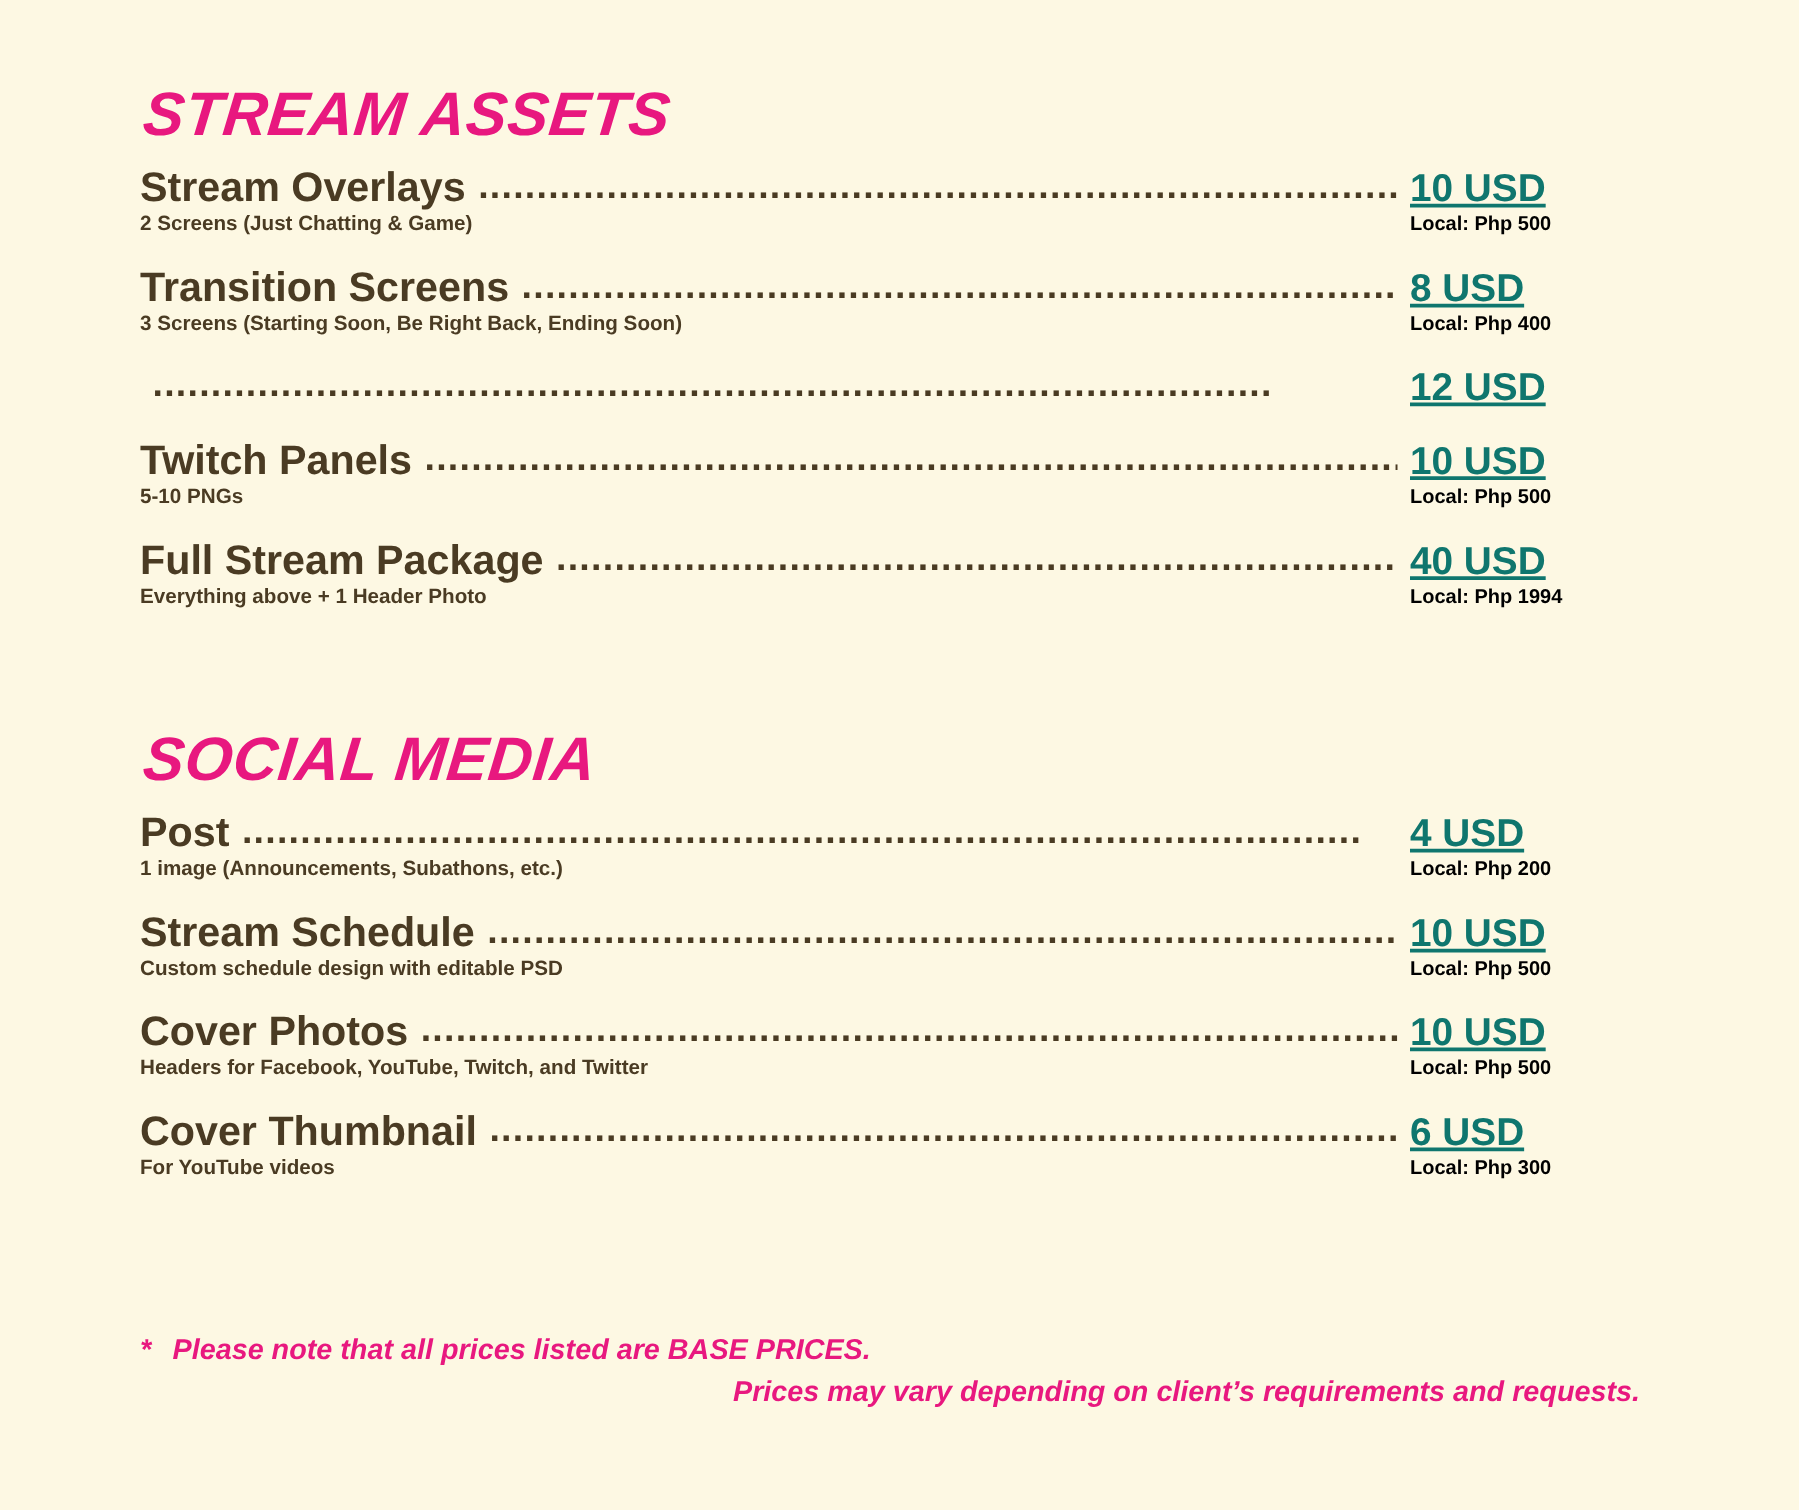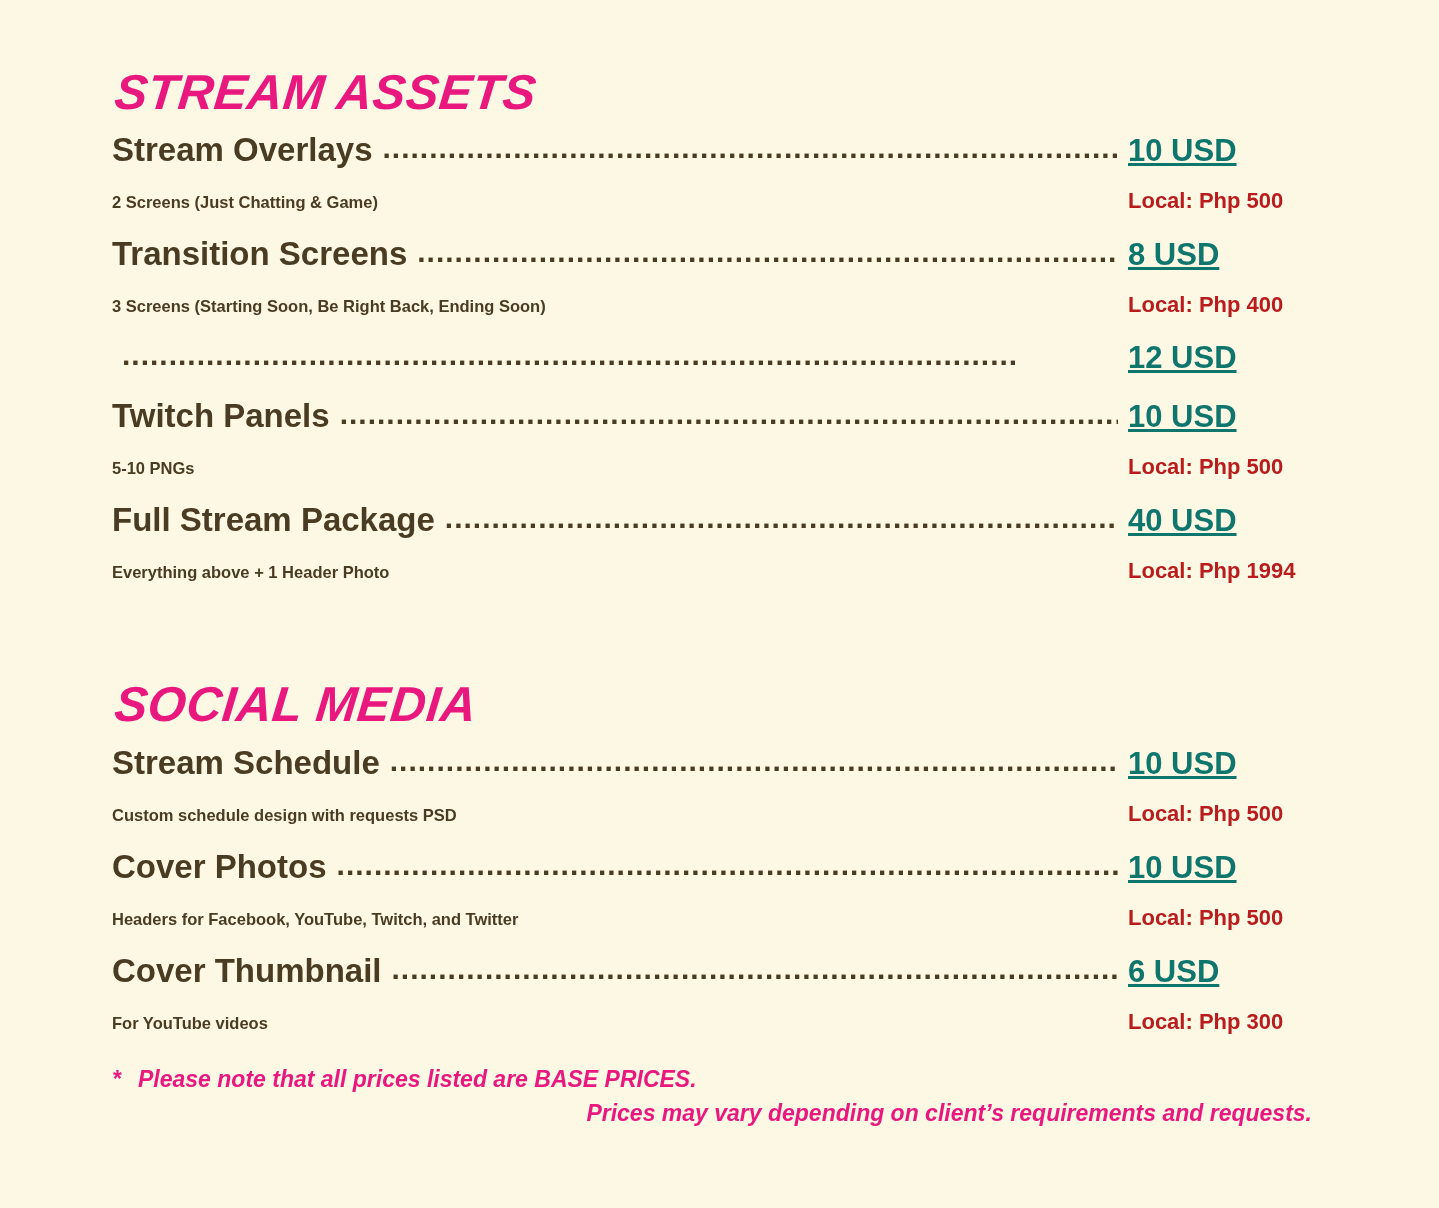--- a/index.html
+++ b/index.html
@@ -78,33 +78,33 @@
     white-space: nowrap;
     text-align: left;
     width: 160px;
     flex: none;
     text-decoration: underline;
   }
   .item-sub-row {
     display: flex;
     align-items: baseline;
     width: 1176px;
-    margin-top: 19px;
+    margin-top: 1px;
   }
   .item-desc {
     font-size: 16.5px;
     font-weight: 700;
     color: #4a3b23;
     line-height: 1.2;
     flex: 1;
   }
   .local-price {
-    font-size: 22px;
-    font-weight: 700;
-    color: #b91c1c;
+    font-size: 16px;
+    font-weight: 700;
+    color: #000000;
     white-space: nowrap;
     width: 160px;
     flex: none;
     text-align: left;
   }
 
   .footnote {
     position: absolute;
     left: 112px;
     top: 1062px;
@@ -190,29 +190,40 @@
 
     </div>
   </div>
 
   <div id="section-social-media">
     <h1 class="section-title">
       <span>SOCIAL MEDIA</span>
     </h1>
     <div class="items">
 
+      <div class="item">
+        <div class="item-row">
+          <div class="item-name">Post</div>
+          <div class="dots">................................................................................................</div>
+          <div class="price">4 USD</div>
+        </div>
+        <div class="item-sub-row">
+          <div class="item-desc">1 image  (Announcements, Subathons, etc.)</div>
+          <div class="local-price">Local: Php 200</div>
+        </div>
+      </div>
 
       <div class="item">
         <div class="item-row">
           <div class="item-name">Stream Schedule</div>
           <div class="dots">................................................................................................</div>
           <div class="price">10 USD</div>
         </div>
         <div class="item-sub-row">
-          <div class="item-desc">Custom schedule design with requests PSD</div>
+          <div class="item-desc">Custom schedule design with editable PSD</div>
           <div class="local-price">Local: Php 500</div>
         </div>
       </div>
 
       <div class="item">
         <div class="item-row">
           <div class="item-name">Cover Photos</div>
           <div class="dots">................................................................................................</div>
           <div class="price">10 USD</div>
         </div>

